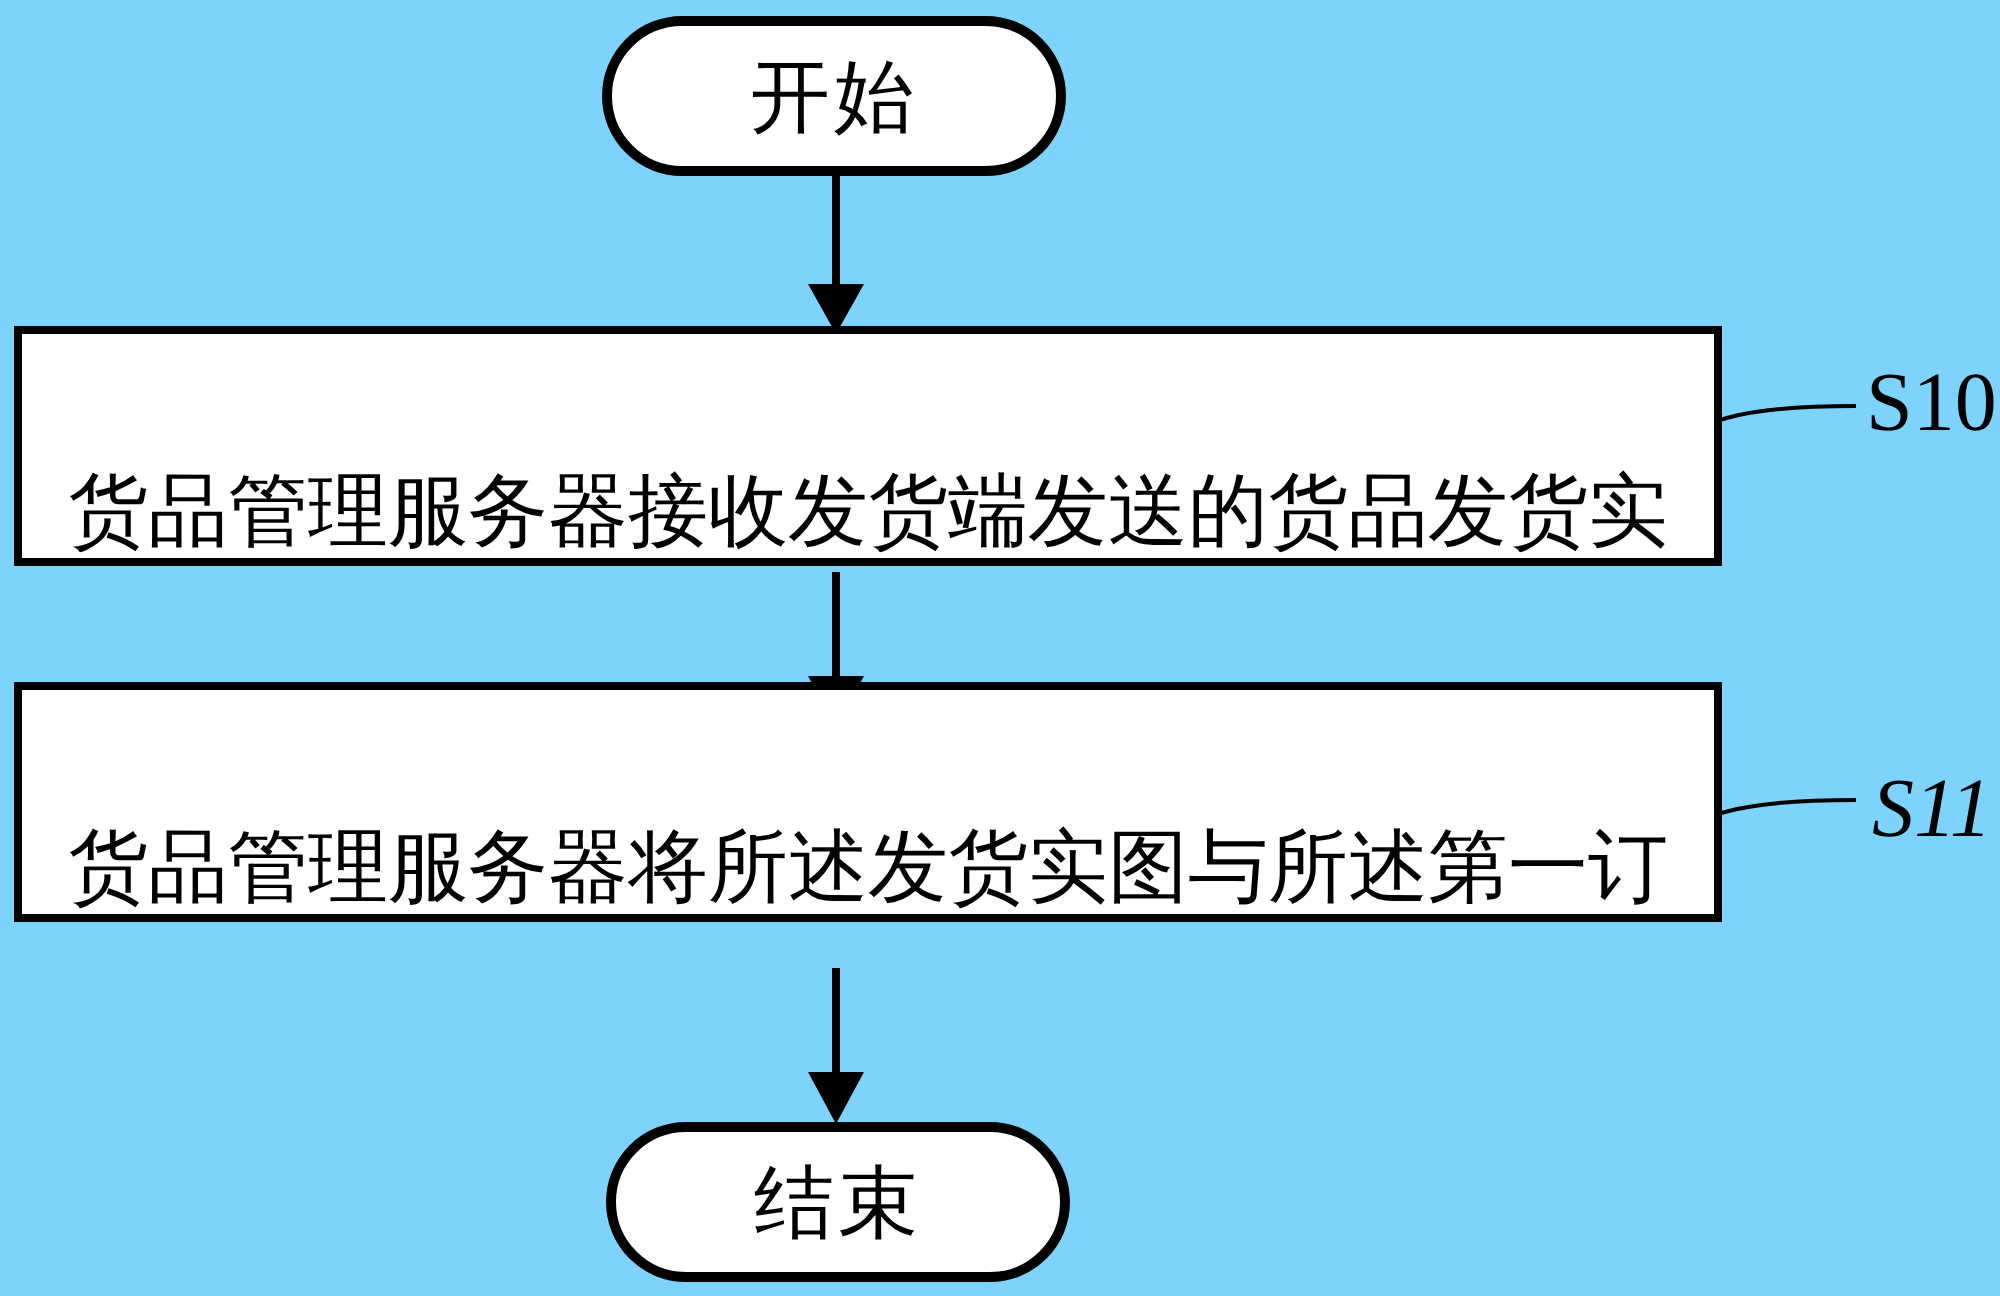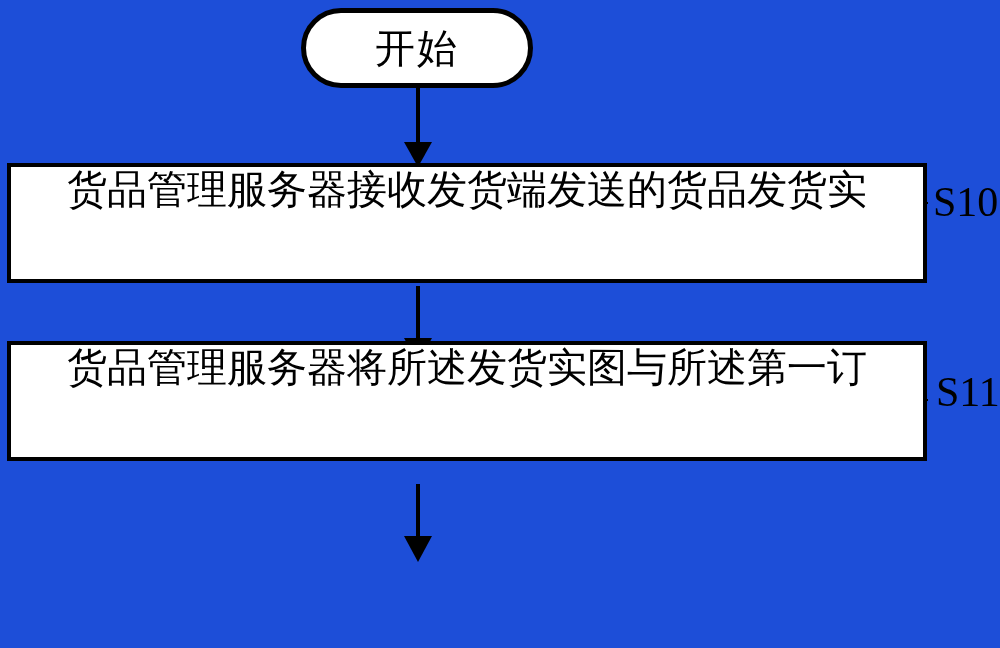--- a/index.html
+++ b/index.html
@@ -1,21 +1,21 @@
 <!DOCTYPE html>
 <html><head>
 <meta charset="utf-8">
 <style>
   * { margin: 0; padding: 0; box-sizing: border-box; }
   html, body { background: #ffffff; }
   .canvas {
     position: relative;
     width: 1000px;
     height: 648px;
-    background: #1d4ed8;
+    background: #7dd3fc;
     color: #000000;
     font-family: "Liberation Serif", serif;
     overflow: hidden;
   }
   .connectors {
     position: absolute;
     left: 0;
     top: 0;
     width: 1000px;
     height: 648px;
@@ -32,42 +32,42 @@
     align-items: center;
     justify-content: center;
     font-size: 40px;
     letter-spacing: 2px;
   }
   .stadium.start { left: 301px; top: 8px;   width: 232px; height: 80px; }
   .stadium.end   { left: 303px; top: 561px; width: 232px; height: 80px; }
   .process {
     position: absolute;
     left: 7px;
-    width: 920px;
+    width: 854px;
     height: 120px;
     border: 4px solid #000000;
     background: #ffffff;
     display: flex;
     flex-direction: column;
     align-items: center;
-    justify-content: flex-start;
+    justify-content: flex-end;
     font-size: 40px;
     line-height: 46px;
     text-align: center;
     white-space: nowrap;
   }
   .process.step1 { top: 163px; }
   .process.step2 { top: 341px; }
   .tag {
     position: absolute;
     font-size: 42px;
     line-height: 42px;
   }
   .tag.s10 { left: 933px; top: 181px; }
-  .tag.s11 { left: 936px; top: 371px; }
+  .tag.s11 { left: 936px; top: 384px; font-style: italic; }
 </style>
 </head>
 <body>
 
 <div class="canvas">
 
   <svg class="connectors" viewBox="0 0 1000 648" xmlns="http://www.w3.org/2000/svg">
     <g>
       <line class="stem" x1="418" y1="88" x2="418" y2="144"></line>
       <polygon class="head" points="404,142 432,142 418,167"></polygon>
@@ -91,14 +91,17 @@
   <div class="process step1">
     <div>货品管理服务器接收发货端发送的货品发货实</div>
   </div>
   <div class="tag s10">S10</div>
 
   <div class="process step2">
     <div>货品管理服务器将所述发货实图与所述第一订</div>
   </div>
   <div class="tag s11">S11</div>
 
+  <div class="stadium end">
+    <span>结束</span>
+  </div>
 
 </div>
 
 </body></html>

